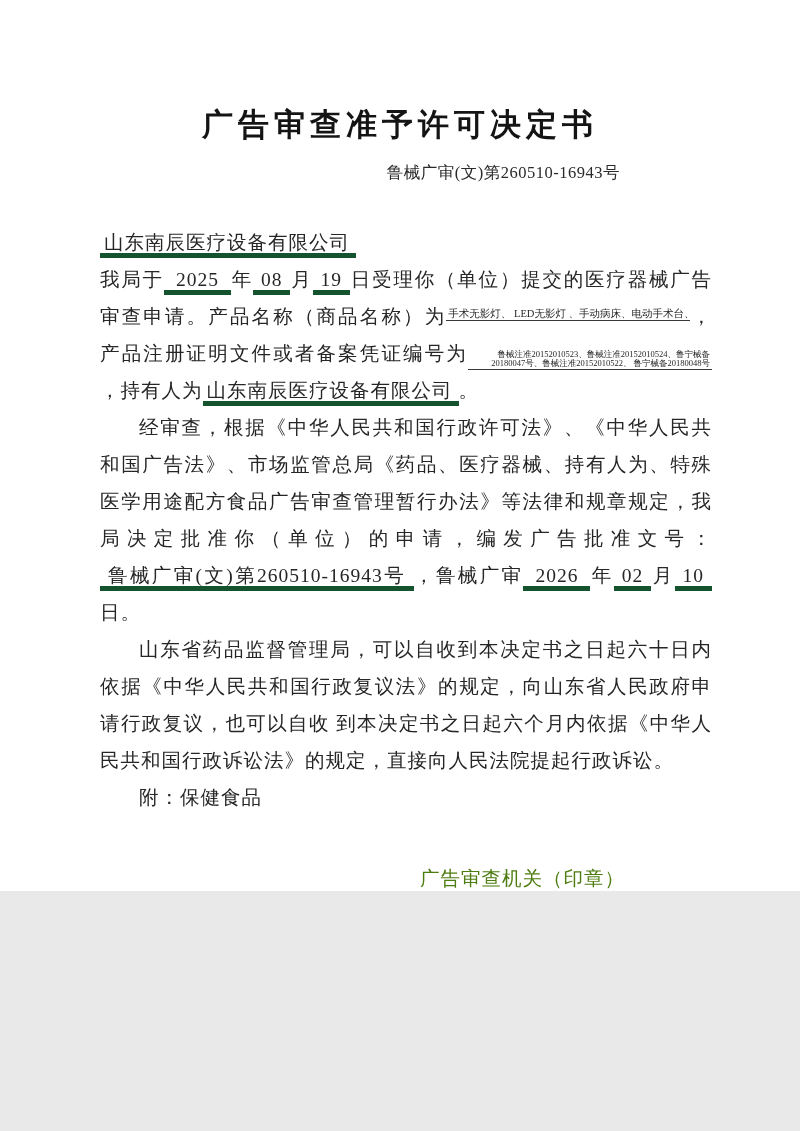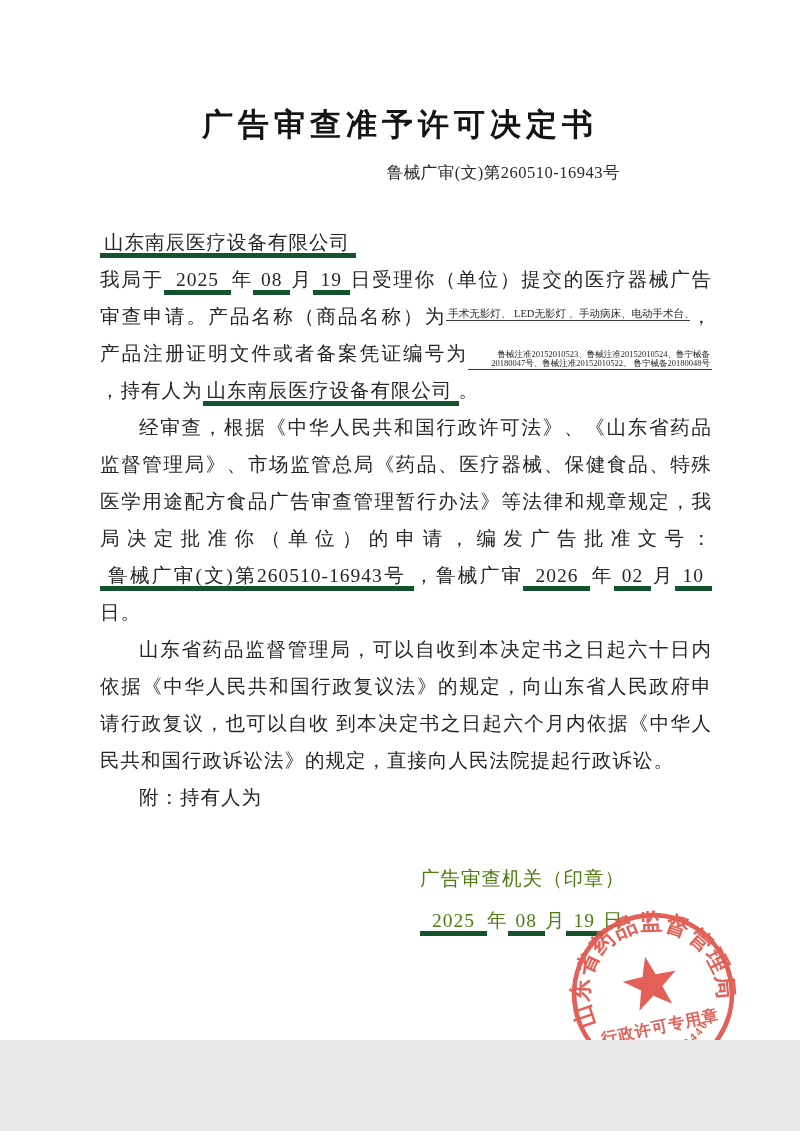--- a/index.html
+++ b/index.html
@@ -1,18 +1,18 @@
 <!DOCTYPE html>
 <html><head>
 <meta charset="utf-8">
 <style>
   html,body{margin:0;padding:0;background:#e9e9e9;}
   .page{
     position:relative;
-    width:800px;height:1040px;
+    width:800px;height:891px;
     margin:0 auto;
     background:#ffffff;
     overflow:hidden;
     font-family:"Liberation Serif","DejaVu Serif",serif;
     color:#262626;
   }
   .doc-title{
     position:absolute;top:104px;left:0;width:100%;
     text-align:center;
     font-size:31px;font-weight:bold;letter-spacing:5px;
@@ -76,25 +76,25 @@
   <div class="doc-title">广告审查准予许可决定书</div>
 
   <div class="doc-number">鲁械广审(文)第260510-16943号</div>
 
   <div class="body-block">
 
     <p><span class="bl bl-name">山东南辰医疗设备有限公司</span></p>
 
     <p><span>我局于</span><span class="bl bl-year">2025</span><span>年</span><span class="bl">08</span><span>月</span><span class="bl">19</span><span>日受理你（单位）提交的医疗器械广告审查申请。产品名称（商品名称）为</span><span class="bl-products">手术无影灯、 LED无影灯 、手动病床、电动手术台、普通病床</span><span>，</span><span>产品注册证明文件或者备案凭证编号为</span><span class="bl-regnums">鲁械注准20152010523、鲁械注准20152010524、鲁宁械备20180047号、鲁械注准20152010522、 鲁宁械备20180048号</span><span>，</span><span>持有人为</span><span class="bl bl-name">山东南辰医疗设备有限公司</span><span>。</span></p>
 
-    <p class="indent p2"><span>经审查，根据《中华人民共和国行政许可法》、《山东省药品监督管理局》、市场监管总局《药品、医疗器械、保健食品、特殊医学用途配方食品广告审查管理暂行办法》等法律和规章规定，我局决定批准你（单位）的申请，编发广告批准文号：</span><span class="bl">鲁械广审(文)第260510-16943号</span><span>，鲁械广审</span><span class="bl bl-year">2026</span><span>年</span><span class="bl">02</span><span>月</span><span class="bl">10</span><span>日。</span></p>
+    <p class="indent p2"><span>经审查，根据《中华人民共和国行政许可法》、《中华人民共和国广告法》、市场监管总局《药品、医疗器械、持有人为、特殊医学用途配方食品广告审查管理暂行办法》等法律和规章规定，我局决定批准你（单位）的申请，编发广告批准文号：</span><span class="bl">鲁械广审(文)第260510-16943号</span><span>，鲁械广审</span><span class="bl bl-year">2026</span><span>年</span><span class="bl">02</span><span>月</span><span class="bl">10</span><span>日。</span></p>
 
     <p class="indent p3">山东省药品监督管理局，可以自收到本决定书之日起六十日内依据《中华人民共和国行政复议法》的规定，向山东省人民政府申请行政复议，也可以自收 到本决定书之日起六个月内依据《中华人民共和国行政诉讼法》的规定，直接向人民法院提起行政诉讼。</p>
 
-    <p class="indent attach">附：持有人为</p>
+    <p class="indent attach">附：保健食品</p>
 
   </div>
 
   <div class="signature">
     <div>广告审查机关（印章）</div>
     <div><span class="bl bl-year">2025</span><span>年</span><span class="bl">08</span><span>月</span><span class="bl">19</span><span>日</span></div>
   </div>
 
   <svg class="seal" viewBox="0 0 200 200" aria-hidden="true">
     <g transform="rotate(-12 100 100)" opacity="0.93">

